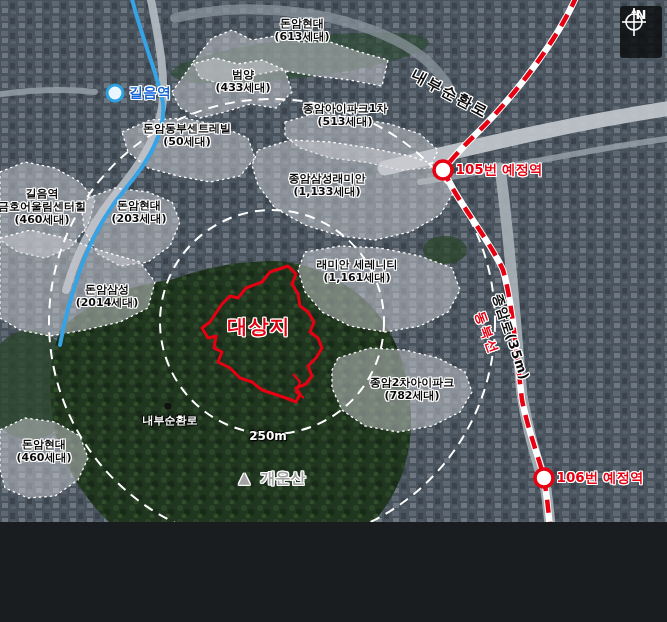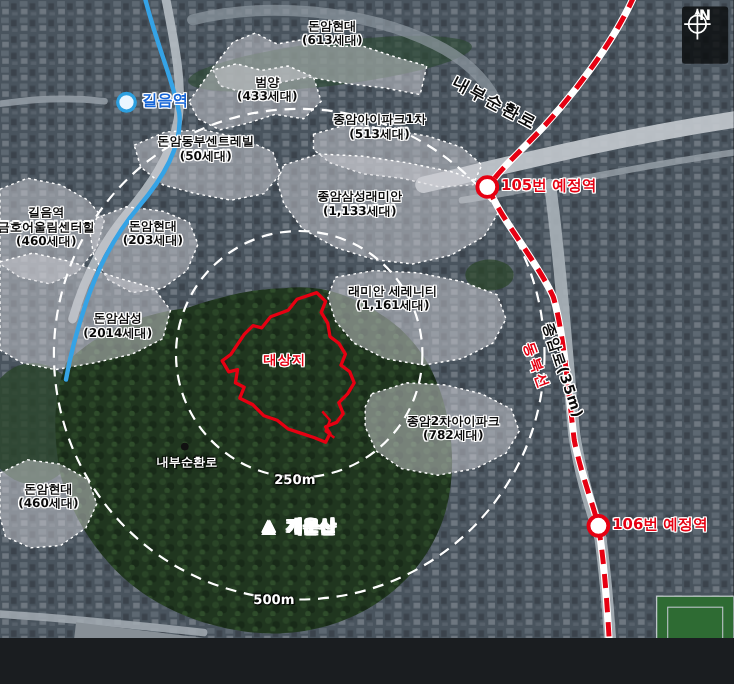--- a/index.html
+++ b/index.html
@@ -1,36 +1,36 @@
 <!DOCTYPE html>
 <html><head>
 <meta charset="utf-8">
 <style>
   html,body{margin:0;padding:0;background:#1a1d20;}
   .stage{
-    position:relative;width:667px;height:580px;overflow:hidden;
+    position:relative;width:667px;height:522px;overflow:hidden;
     font-family:"DejaVu Sans",sans-serif;
   }
   .stage svg{position:absolute;left:0;top:0;}
   .lbl{
     position:absolute;transform:translate(-50%,-50%);
     text-align:center;font-weight:bold;font-size:11px;line-height:1.18;
     color:#0a0a0a;white-space:nowrap;
     text-shadow:-1px -1px 0 #fff,1px -1px 0 #fff,-1px 1px 0 #fff,1px 1px 0 #fff,
                  0 -1px 0 #fff,0 1px 0 #fff,-1px 0 0 #fff,1px 0 0 #fff;
   }
   .lbl span{display:block;}
   .red{color:#e60012;}
   .blue{color:#1565d8;font-size:14px;}
-  .green{color:#ffffff;font-size:15px;}
+  .green{color:#a3a3a3;font-size:15px;}
   .white{
     color:#ffffff;font-size:12px;
     text-shadow:0 0 3px rgba(0,0,0,.95),1px 1px 1px #000,-1px -1px 1px #000;
   }
-  .site-lbl{font-size:12px;letter-spacing:1px;}
+  .site-lbl{font-size:20px;letter-spacing:1px;}
   .station{font-size:13.5px;}
   .rot{transform-origin:center center;}
   .compass{
     position:absolute;left:620px;top:6px;width:42px;height:52px;
     background:rgba(10,12,14,.82);border-radius:3px;
     display:flex;flex-direction:column;align-items:center;justify-content:flex-start;
     padding-top:2px;box-sizing:border-box;
   }
   .compass .n{color:#fff;font-weight:bold;font-size:13px;line-height:14px;}
 </style>

